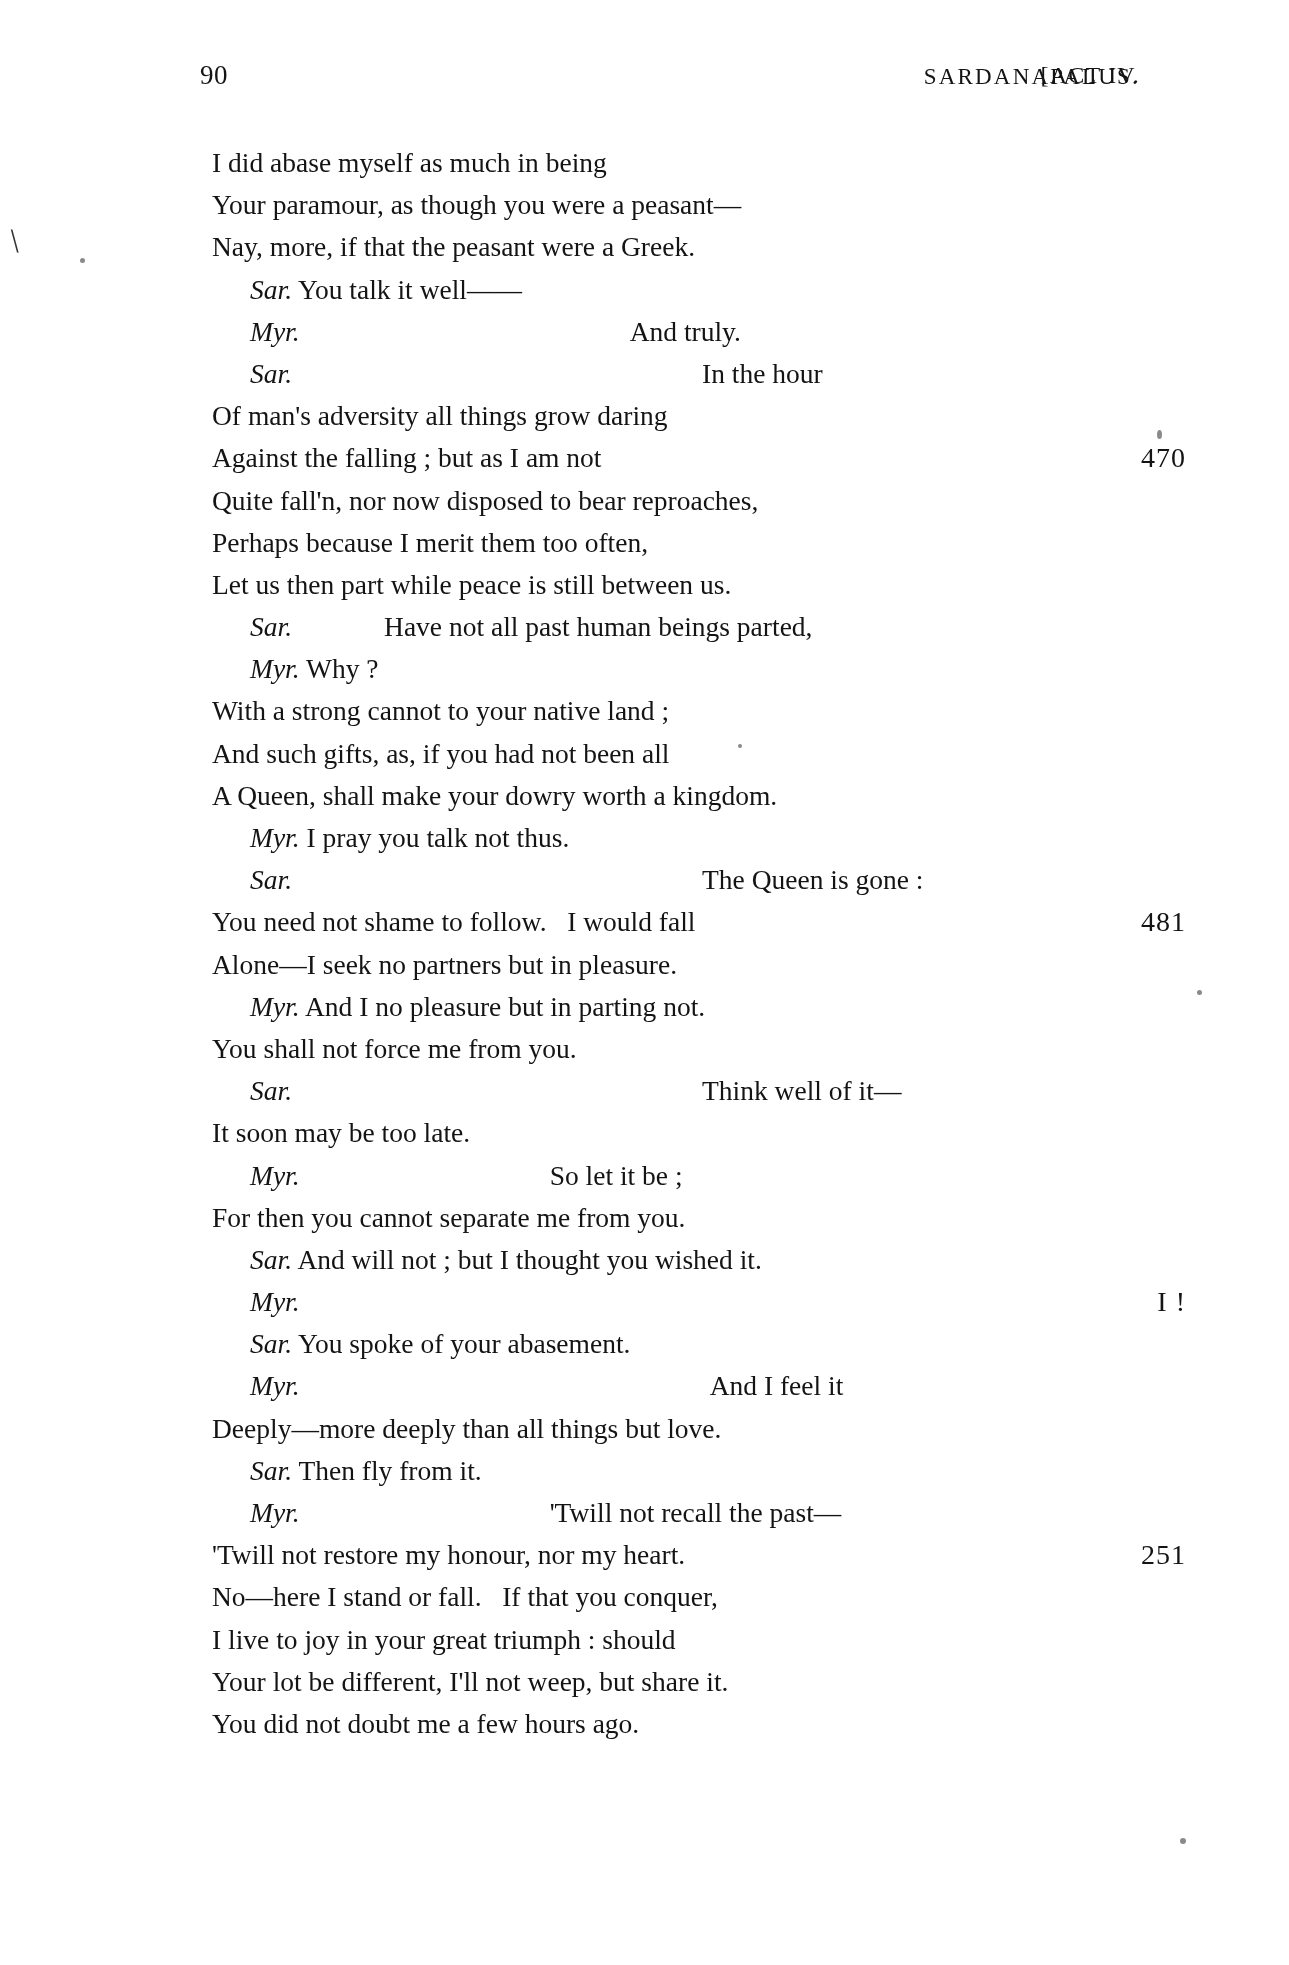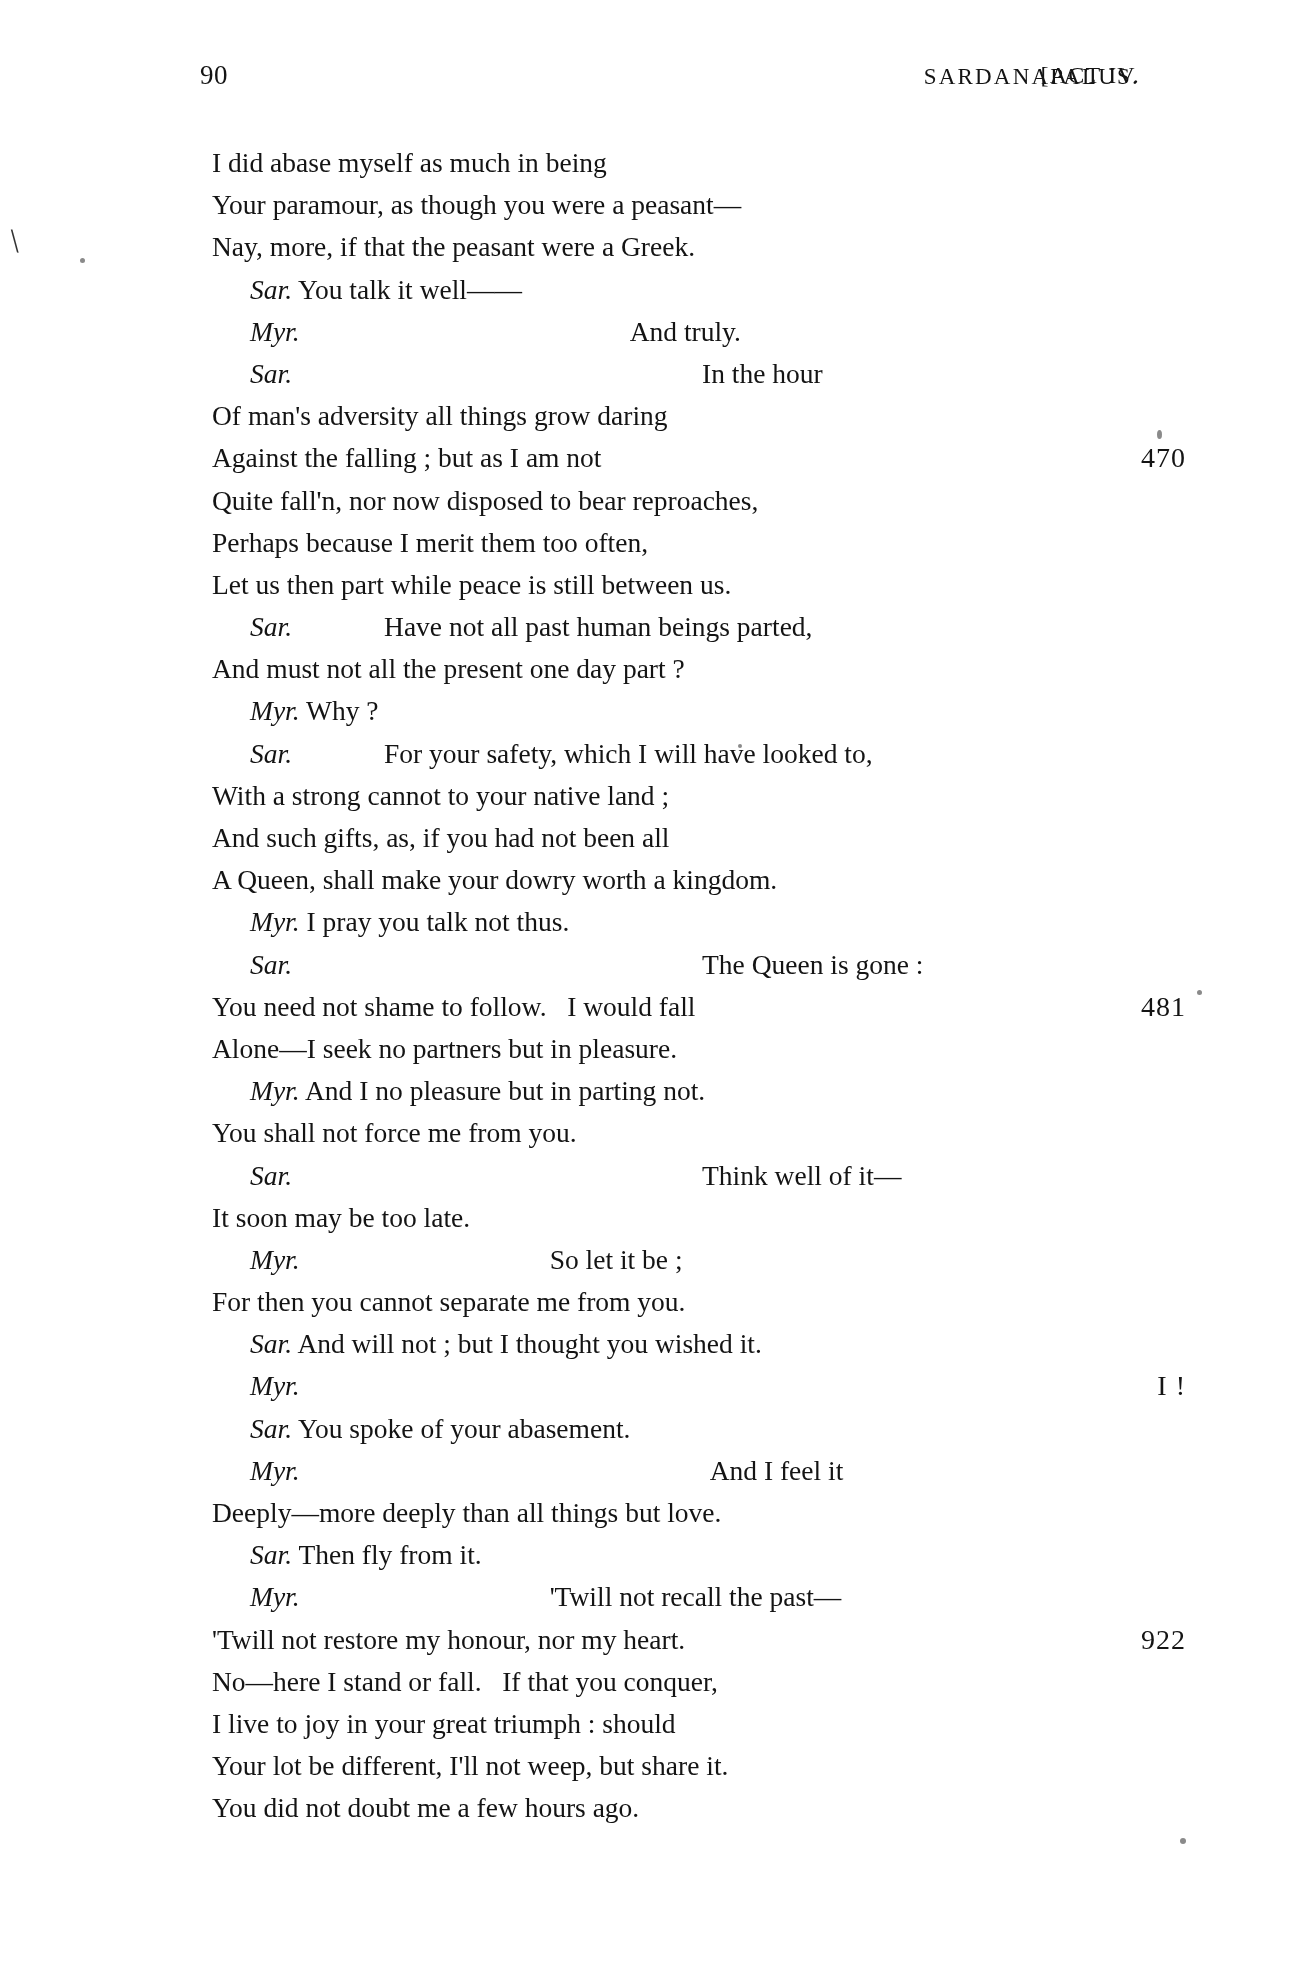--- a/index.html
+++ b/index.html
@@ -119,44 +119,42 @@
       <div class="ln"><span>Nay, more, if that the peasant were a Greek.</span></div>
       <div class="ln indent1"><span class="spk">Sar.</span><span> You talk it well——</span></div>
       <div class="ln indent1"><span class="spk">Myr.</span><span class="gap-xxl"></span><span>And truly.</span></div>
       <div class="ln indent1"><span class="spk">Sar.</span><span class="gap-huge"></span><span>In the hour</span></div>
       <div class="ln"><span>Of man's adversity all things grow daring</span></div>
       <div class="ln"><span>Against the falling ; but as I am not</span><span class="numref">470</span></div>
       <div class="ln"><span>Quite fall'n, nor now disposed to bear reproaches,</span></div>
       <div class="ln"><span>Perhaps because I merit them too often,</span></div>
       <div class="ln"><span>Let us then part while peace is still between us.</span></div>
       <div class="ln indent1"><span class="spk">Sar.</span><span class="gap-md"></span><span>Have not all past human beings parted,</span></div>
-      <div class="ln"><span>And must not all the present one day part ?</span></div>
       <div class="ln indent1"><span class="spk">Myr.</span><span> Why ?</span></div>
-      <div class="ln indent1"><span class="spk">Sar.</span><span class="gap-md"></span><span>For your safety, which I will have looked to,</span></div>
       <div class="ln"><span>With a strong cannot to your native land ;</span></div>
       <div class="ln"><span>And such gifts, as, if you had not been all</span></div>
       <div class="ln"><span>A Queen, shall make your dowry worth a kingdom.</span></div>
       <div class="ln indent1"><span class="spk">Myr.</span><span> I pray you talk not thus.</span></div>
       <div class="ln indent1"><span class="spk">Sar.</span><span class="gap-huge"></span><span>The Queen is gone :</span></div>
       <div class="ln"><span>You need not shame to follow.   I would fall</span><span class="numref">481</span></div>
       <div class="ln"><span>Alone—I seek no partners but in pleasure.</span></div>
       <div class="ln indent1"><span class="spk">Myr.</span><span> And I no pleasure but in parting not.</span></div>
       <div class="ln"><span>You shall not force me from you.</span></div>
       <div class="ln indent1"><span class="spk">Sar.</span><span class="gap-huge"></span><span>Think well of it—</span></div>
       <div class="ln"><span>It soon may be too late.</span></div>
       <div class="ln indent1"><span class="spk">Myr.</span><span class="gap-xl"></span><span>So let it be ;</span></div>
       <div class="ln"><span>For then you cannot separate me from you.</span></div>
       <div class="ln indent1"><span class="spk">Sar.</span><span> And will not ; but I thought you wished it.</span></div>
       <div class="ln indent1"><span class="spk">Myr.</span><span class="gap-sm"></span><span class="numref">I !</span></div>
       <div class="ln indent1"><span class="spk">Sar.</span><span> You spoke of your abasement.</span></div>
       <div class="ln indent1"><span class="spk">Myr.</span><span class="gap-huge"></span><span>And I feel it</span></div>
       <div class="ln"><span>Deeply—more deeply than all things but love.</span></div>
       <div class="ln indent1"><span class="spk">Sar.</span><span> Then fly from it.</span></div>
       <div class="ln indent1"><span class="spk">Myr.</span><span class="gap-xl"></span><span>'Twill not recall the past—</span></div>
-      <div class="ln"><span>'Twill not restore my honour, nor my heart.</span><span class="numref">922</span></div>
+      <div class="ln"><span>'Twill not restore my honour, nor my heart.</span><span class="numref">251</span></div>
       <div class="ln"><span>No—here I stand or fall.   If that you conquer,</span></div>
       <div class="ln"><span>I live to joy in your great triumph : should</span></div>
       <div class="ln"><span>Your lot be different, I'll not weep, but share it.</span></div>
       <div class="ln"><span>You did not doubt me a few hours ago.</span></div>
     </div>
 
   <span class="mark-backslash">\</span>
   <span class="speck s1"></span>
   <span class="speck s2"></span>
   <span class="speck s3"></span>

